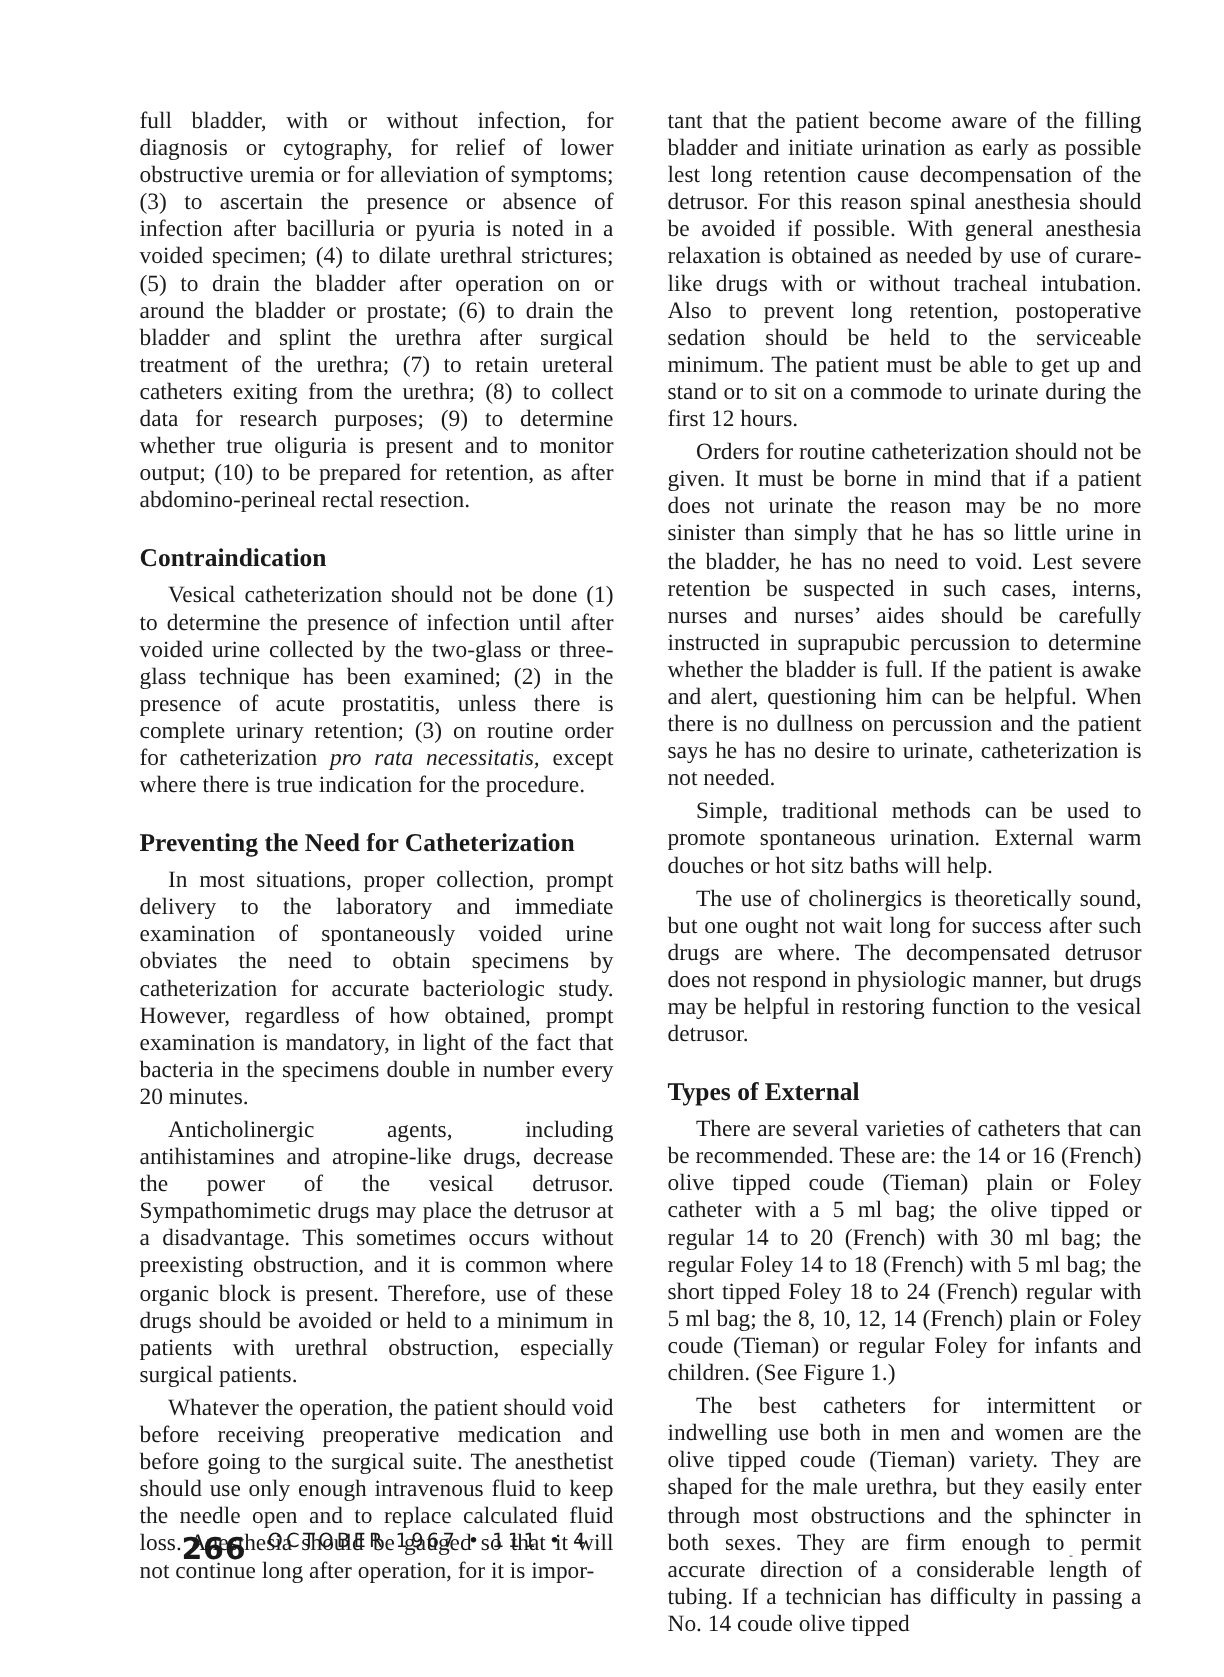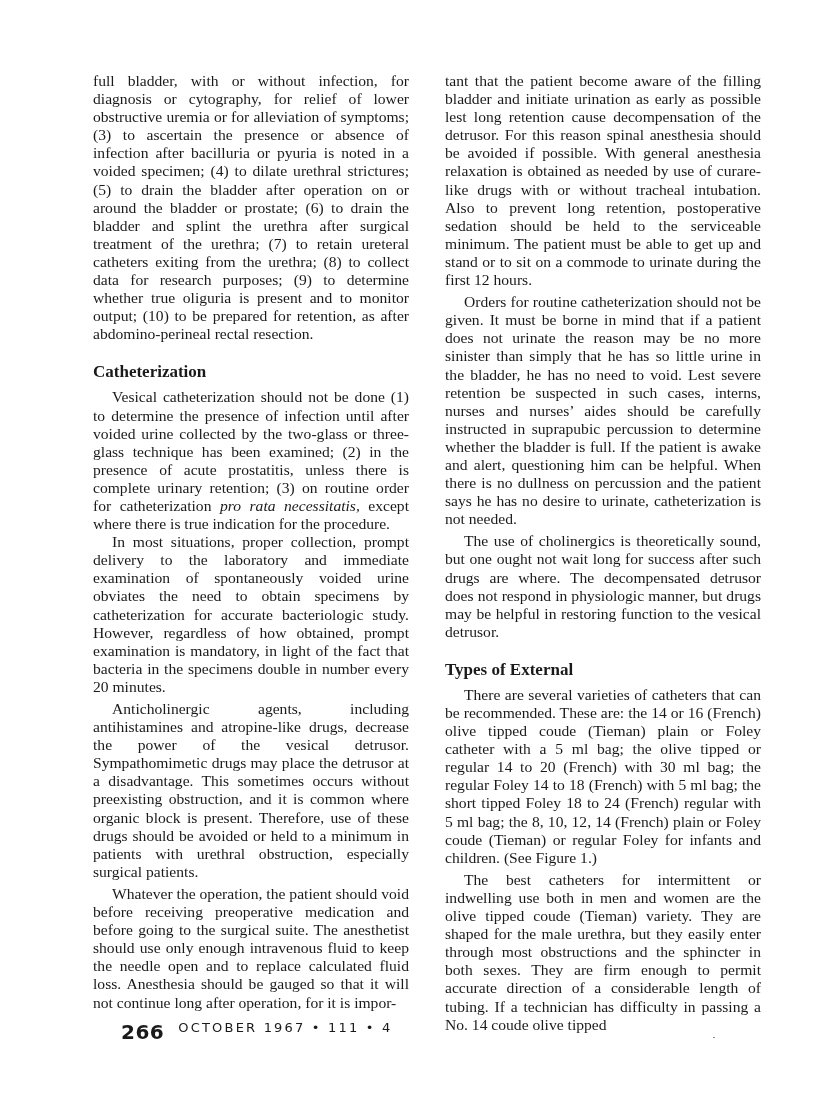--- a/index.html
+++ b/index.html
@@ -18,31 +18,33 @@
   .footer .pageno { font-weight:bold; font-size:20px; letter-spacing:0.5px; }
   .footer .issue { font-size:13px; letter-spacing:2.2px; }
   .speck { position:absolute; left:713px; top:1037px; width:2px; height:1px; background:#888; }
 </style>
 </head>
 <body>
 
 <div class="col left">
   <p class="first">full bladder, with or without infection, for diagnosis or cytography, for relief of lower obstructive uremia or for alleviation of symptoms; (3) to ascertain the presence or absence of infection after bacilluria or pyuria is noted in a voided specimen; (4) to dilate urethral strictures; (5) to drain the bladder after operation on or around the bladder or prostate; (6) to drain the bladder and splint the urethra after surgical treatment of the urethra; (7) to retain ureteral catheters exiting from the urethra; (8) to collect data for research purposes; (9) to determine whether true oliguria is present and to monitor output; (10) to be prepared for retention, as after abdomino-perineal rectal resection.</p>
 
-  <h2>Catheterization</h2>
+  <h2>Contraindication</h2>
   <p class="indent"><span>Vesical catheterization should not be done (1) to determine the presence of infection until after voided urine collected by the two-glass or three-glass technique has been examined; (2) in the presence of acute prostatitis, unless there is complete urinary retention; (3) on routine order for catheterization </span><i>pro rata necessitatis,</i><span> except where there is true indication for the procedure.</span></p>
 
+  <h2>Preventing the Need for Catheterization</h2>
   <p class="indent" style="margin-top:0">In most situations, proper collection, prompt delivery to the laboratory and immediate examination of spontaneously voided urine obviates the need to obtain specimens by catheterization for accurate bacteriologic study.  However, regardless of how obtained, prompt examination is mandatory, in light of the fact that bacteria in the specimens double in number every 20 minutes.</p>
   <p class="indent">Anticholinergic agents, including antihistamines and atropine-like drugs, decrease the power of the vesical detrusor.  Sympathomimetic drugs may place the detrusor at a disadvantage.  This sometimes occurs without preexisting obstruction, and it is common where organic block is present. Therefore, use of these drugs should be avoided or held to a minimum in patients with urethral obstruction, especially surgical patients.</p>
   <p class="indent">Whatever the operation, the patient should void before receiving preoperative medication and before going to the surgical suite.  The anesthetist should use only enough intravenous fluid to keep the needle open and to replace calculated fluid loss.  Anesthesia should be gauged so that it will not continue long after operation, for it is impor-</p>
 </div>
 
 <div class="col right">
   <p class="first">tant that the patient become aware of the filling bladder and initiate urination as early as possible lest long retention cause decompensation of the detrusor.  For this reason spinal anesthesia should be avoided if possible.  With general anesthesia relaxation is obtained as needed by use of curare-like drugs with or without tracheal intubation.  Also to prevent long retention, postoperative sedation should be held to the serviceable minimum.  The patient must be able to get up and stand or to sit on a commode to urinate during the first 12 hours.</p>
   <p class="indent">Orders for routine catheterization should not be given.  It must be borne in mind that if a patient does not urinate the reason may be no more sinister than simply that he has so little urine in the bladder, he has no need to void.  Lest severe retention be suspected in such cases, interns, nurses and nurses’ aides should be carefully instructed in suprapubic percussion to determine whether the bladder is full.  If the patient is awake and alert, questioning him can be helpful.  When there is no dullness on percussion and the patient says he has no desire to urinate, catheterization is not needed.</p>
+  <p class="indent">Simple, traditional methods can be used to promote spontaneous urination.  External warm douches or hot sitz baths will help.</p>
   <p class="indent">The use of cholinergics is theoretically sound, but one ought not wait long for success after such drugs are where.  The decompensated detrusor does not respond in physiologic manner, but drugs may be helpful in restoring function to the vesical detrusor.</p>
 
   <h2>Types of External</h2>
   <p class="indent" style="margin-top:0">There are several varieties of catheters that can be recommended.  These are: the 14 or 16 (French) olive tipped coude (Tieman) plain or Foley catheter with a 5 ml bag; the olive tipped or regular 14 to 20 (French) with 30 ml bag; the regular Foley 14 to 18 (French) with 5 ml bag; the short tipped Foley 18 to 24 (French) regular with 5 ml bag; the 8, 10, 12, 14 (French) plain or Foley coude (Tieman) or regular Foley for infants and children. (See Figure 1.)</p>
   <p class="indent">The best catheters for intermittent or indwelling use both in men and women are the olive tipped coude (Tieman) variety.  They are shaped for the male urethra, but they easily enter through most obstructions and the sphincter in both sexes.  They are firm enough to permit accurate direction of a considerable length of tubing.  If a technician has difficulty in passing a No. 14 coude olive tipped</p>
 </div>
 
 <div class="footer">
   <span class="pageno">266</span>
   <span class="issue">OCTOBER 1967 • 111 • 4</span>

